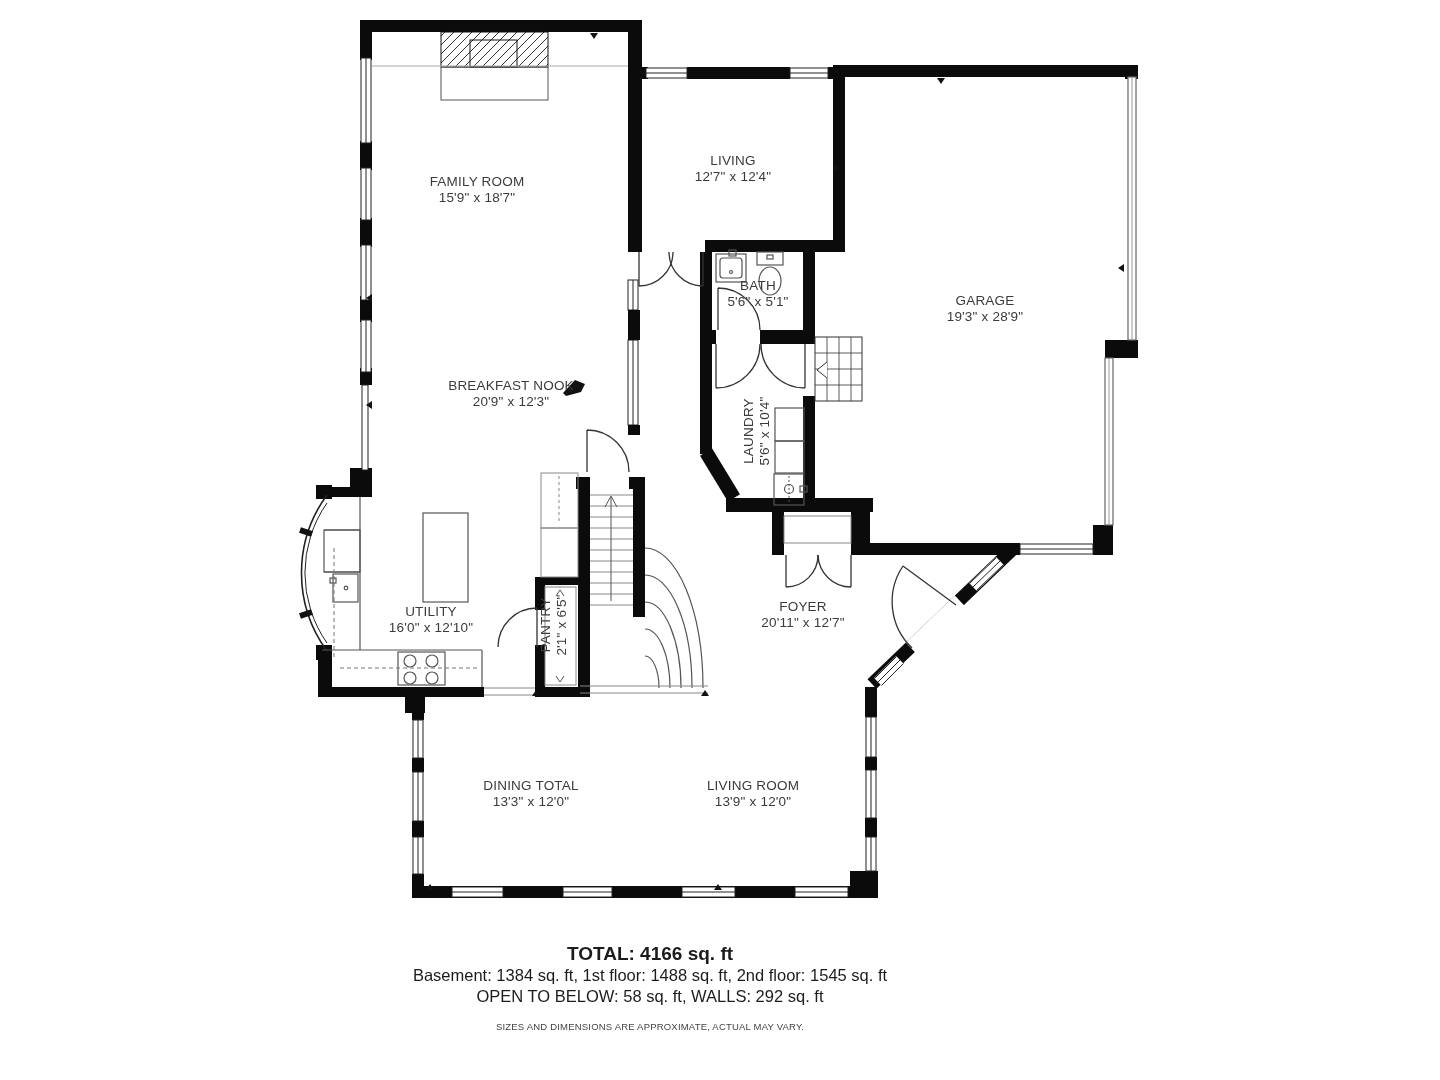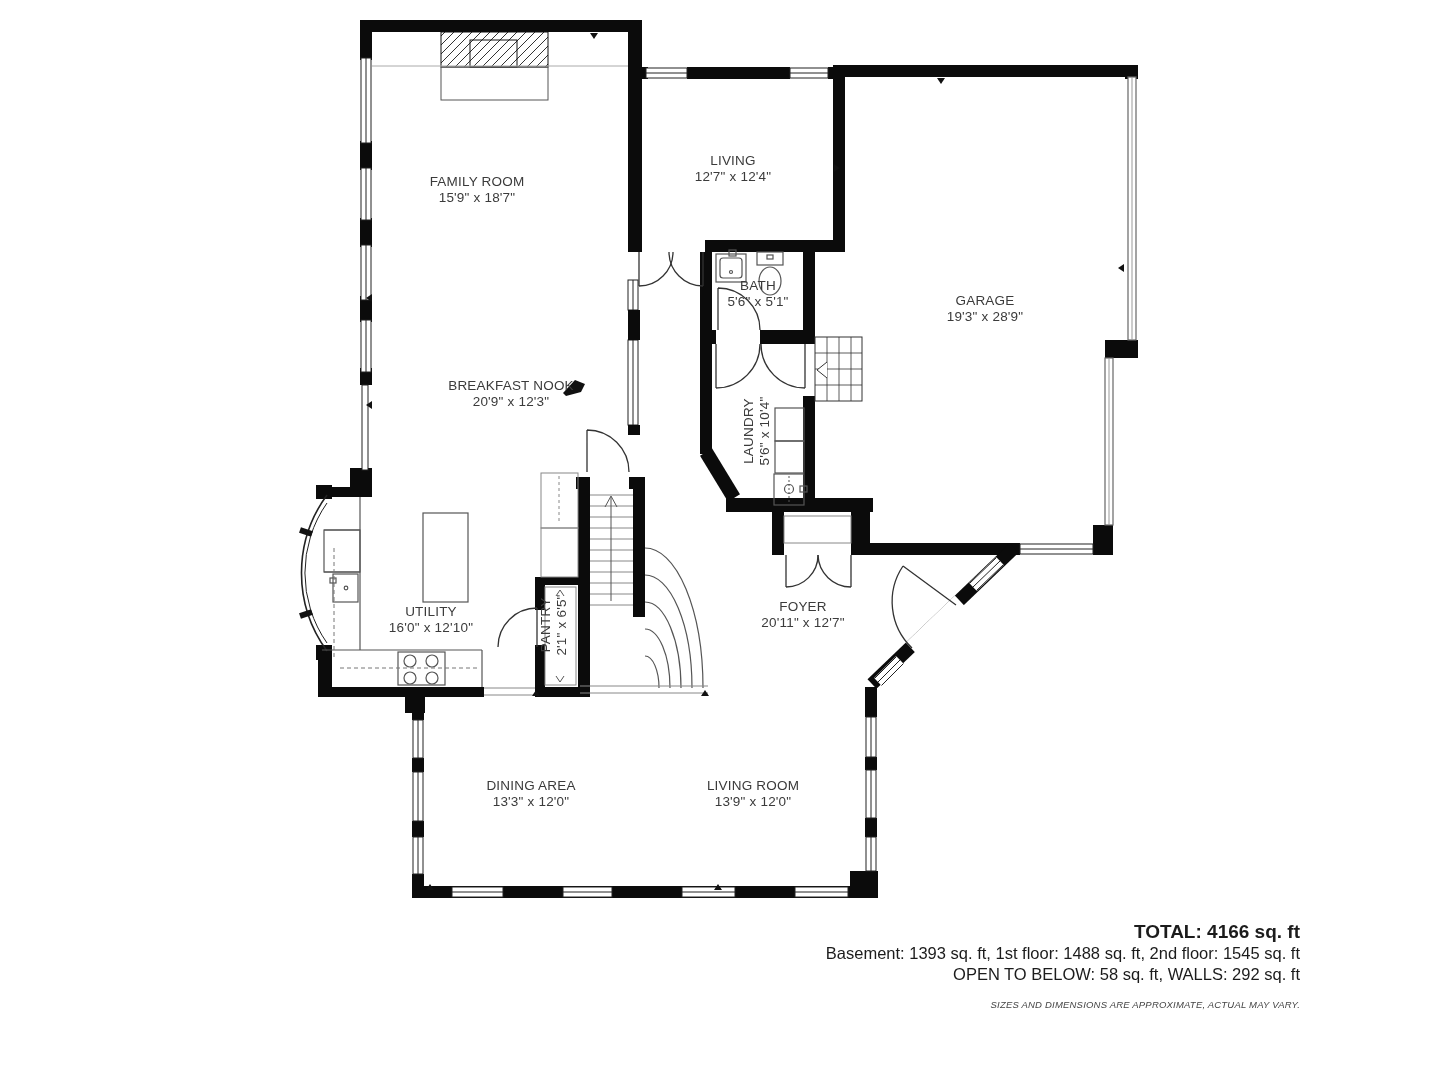--- a/index.html
+++ b/index.html
@@ -9,24 +9,24 @@
   .wall{fill:var(--wall,#0b0b0b);}
   .win{fill:#ffffff;stroke:#222;stroke-width:1;}
   .winline{stroke:#222;stroke-width:1;}
   .fix{fill:none;stroke:#555;stroke-width:1.2;}
   .fixlt{fill:none;stroke:#888;stroke-width:1;}
   .door{fill:none;stroke:#333;stroke-width:1.3;}
   .tick{fill:#111;}
   .room-label{position:absolute;transform:translate(-50%,-50%);text-align:center;
      color:var(--label,#3b3b3b);font-size:13.5px;line-height:16px;letter-spacing:.2px;white-space:nowrap;}
   .room-label.rot{transform:translate(-50%,-50%) rotate(-90deg);}
-  #footer{position:absolute;left:0;top:920px;width:1300px;text-align:right;color:#1c1c1c;}
+  #footer{position:absolute;left:0;top:942px;width:1300px;text-align:center;color:#1c1c1c;}
   #footer .total{font-size:19px;font-weight:bold;line-height:23px;}
   #footer .line{font-size:16.5px;line-height:21px;}
-  #footer .disc{font-size:9.5px;color:#444;margin-top:14px;letter-spacing:.2px;font-style:italic;}
+  #footer .disc{font-size:9.5px;color:#444;margin-top:14px;letter-spacing:.2px;}
 </style>
 </head>
 <body>
 
 <div id="page">
 
 <svg width="1440" height="1080" viewBox="0 0 1440 1080">
   <defs>
     <pattern id="hatch" width="9" height="9" patternUnits="userSpaceOnUse">
       <path d="M0,9 L9,0" stroke="#333" stroke-width="1" fill="none"></path>
@@ -335,28 +335,28 @@
 </div>
 <div class="room-label rot" style="left:554px;top:625px">
   <div>PANTRY</div>
   <div>2'1" x 6'5"</div>
 </div>
 <div class="room-label" style="left:803px;top:615px">
   <div>FOYER</div>
   <div>20'11" x 12'7"</div>
 </div>
 <div class="room-label" style="left:531px;top:794px">
-  <div>DINING AREA</div>
+  <div>DINING TOTAL</div>
   <div>13'3" x 12'0"</div>
 </div>
 <div class="room-label" style="left:753px;top:794px">
   <div>LIVING ROOM</div>
   <div>13'9" x 12'0"</div>
 </div>
 
 <div id="footer">
   <div class="total">TOTAL: 4166 sq. ft</div>
-  <div class="line">Basement: 1393 sq. ft, 1st floor: 1488 sq. ft, 2nd floor: 1545 sq. ft</div>
+  <div class="line">Basement: 1384 sq. ft, 1st floor: 1488 sq. ft, 2nd floor: 1545 sq. ft</div>
   <div class="line">OPEN TO BELOW: 58 sq. ft, WALLS: 292 sq. ft</div>
   <div class="disc">SIZES AND DIMENSIONS ARE APPROXIMATE, ACTUAL MAY VARY.</div>
 </div>
 
 </div>
 
 </body></html>

